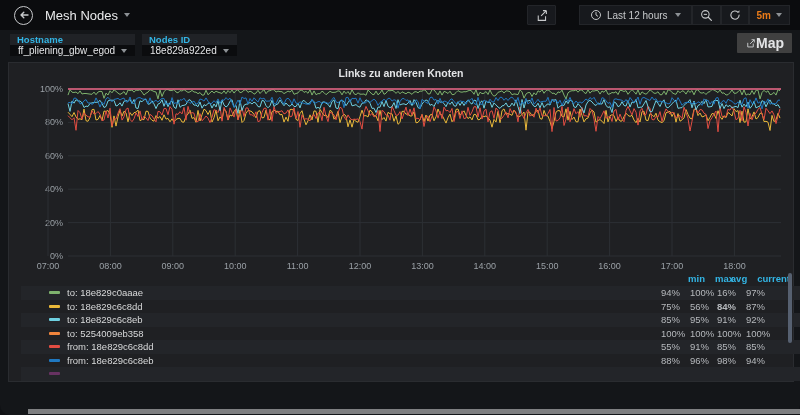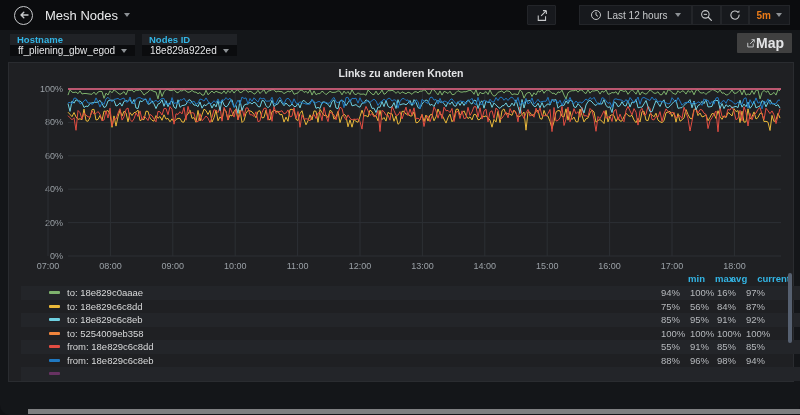--- a/index.html
+++ b/index.html
@@ -238,21 +238,21 @@
           <span class="lval" style="right: 102px;">94%</span>
           <span class="lval" style="right: 73px;">100%</span>
           <span class="lval" style="right: 46px;">16%</span>
           <span class="lval" style="right: 17px;">97%</span>
         </div>
         <div class="lrow">
           <span class="lswatch" style="background: rgb(234, 184, 57);"></span>
           <span class="lname">to: 18e829c6c8dd</span>
           <span class="lval" style="right: 102px;">75%</span>
           <span class="lval" style="right: 73px;">56%</span>
-          <span class="lval" style="right: 46px;">84%</span>
+          <span class="lval" style="right: 46px; font-weight: bold;">84%</span>
           <span class="lval" style="right: 17px;">87%</span>
         </div>
         <div class="lrow stripe">
           <span class="lswatch" style="background: rgb(110, 208, 224);"></span>
           <span class="lname">to: 18e829c6c8eb</span>
           <span class="lval" style="right: 102px;">85%</span>
           <span class="lval" style="right: 73px;">95%</span>
           <span class="lval" style="right: 46px;">91%</span>
           <span class="lval" style="right: 17px;">92%</span>
         </div>

